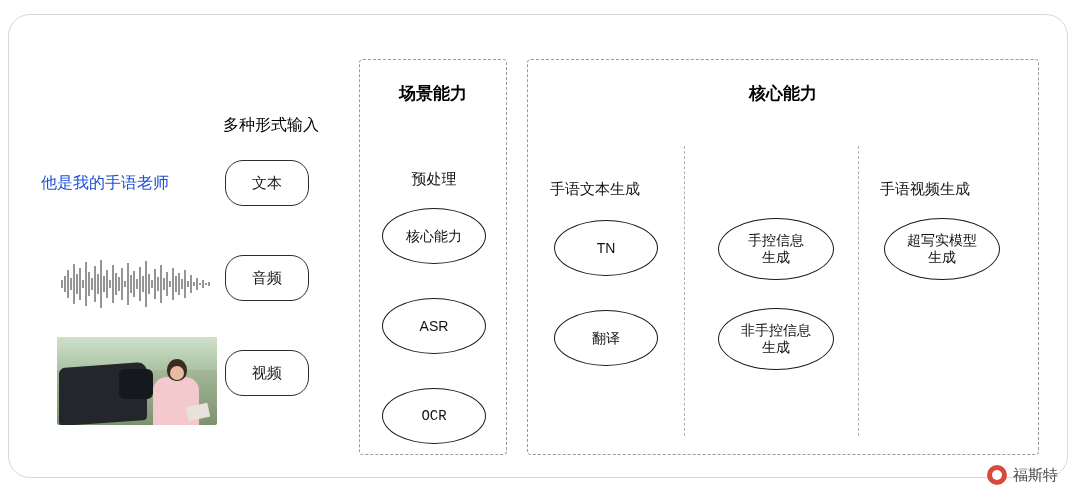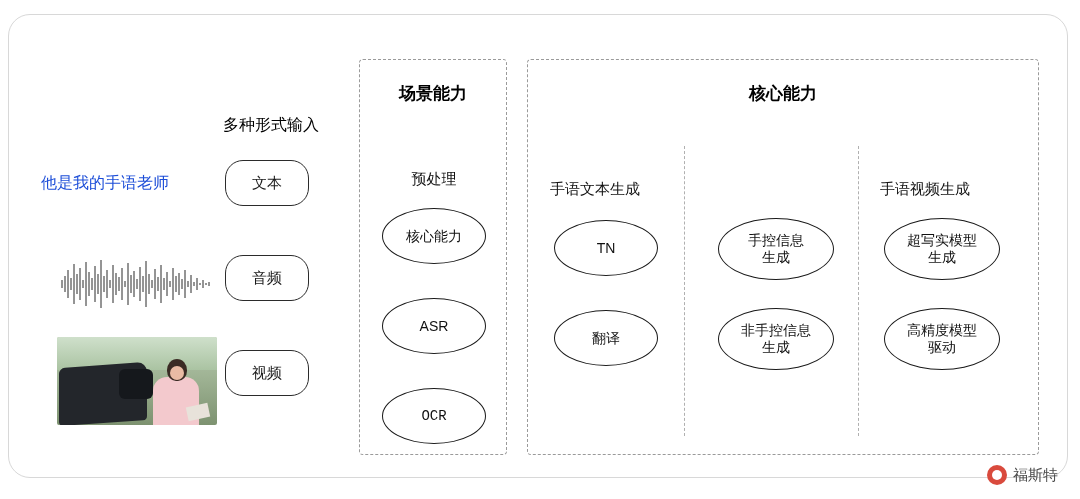--- a/index.html
+++ b/index.html
@@ -347,26 +347,20 @@
       </span>
     </div>
 
     <div class="sub-title" style="left:352px; top:120px;">手语视频生成</div>
     <div class="ell" style="left:356px; top:158px; width:116px; height:62px;">
       <span style="display:block">
         <span style="display:block">超写实模型</span>
         <span style="display:block">生成</span>
       </span>
     </div>
-    <div class="ell" style="left:356px; top:248px; width:116px; height:62px;">
-      <span style="display:block">
-        <span style="display:block">高精度模型</span>
-        <span style="display:block">驱动</span>
-      </span>
-    </div>
   </div>
 
 </div>
 
 <div class="badge">
   <span class="logo"></span>
   <span>福斯特</span>
 </div>
 
 </body></html>

